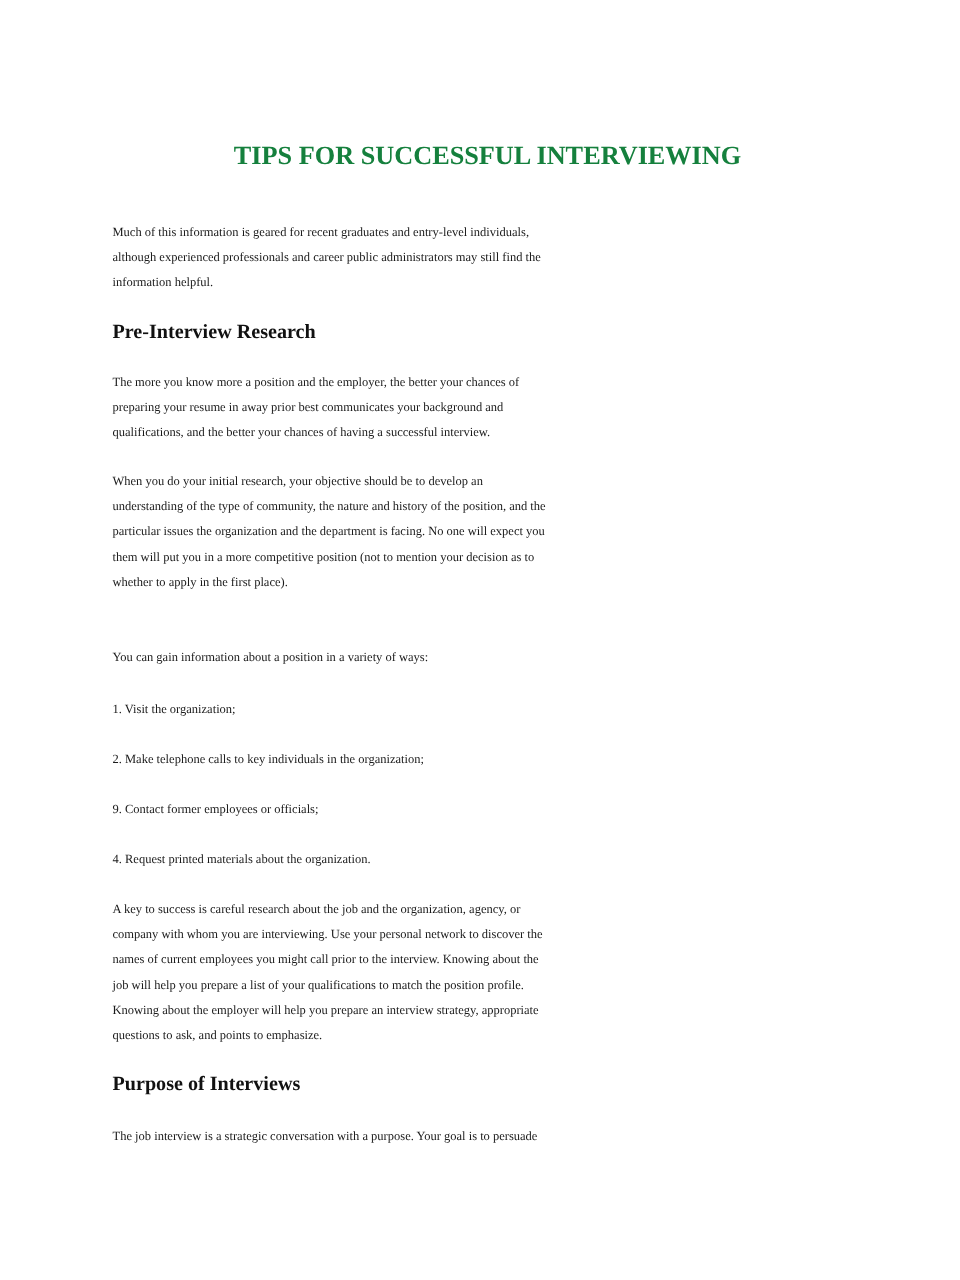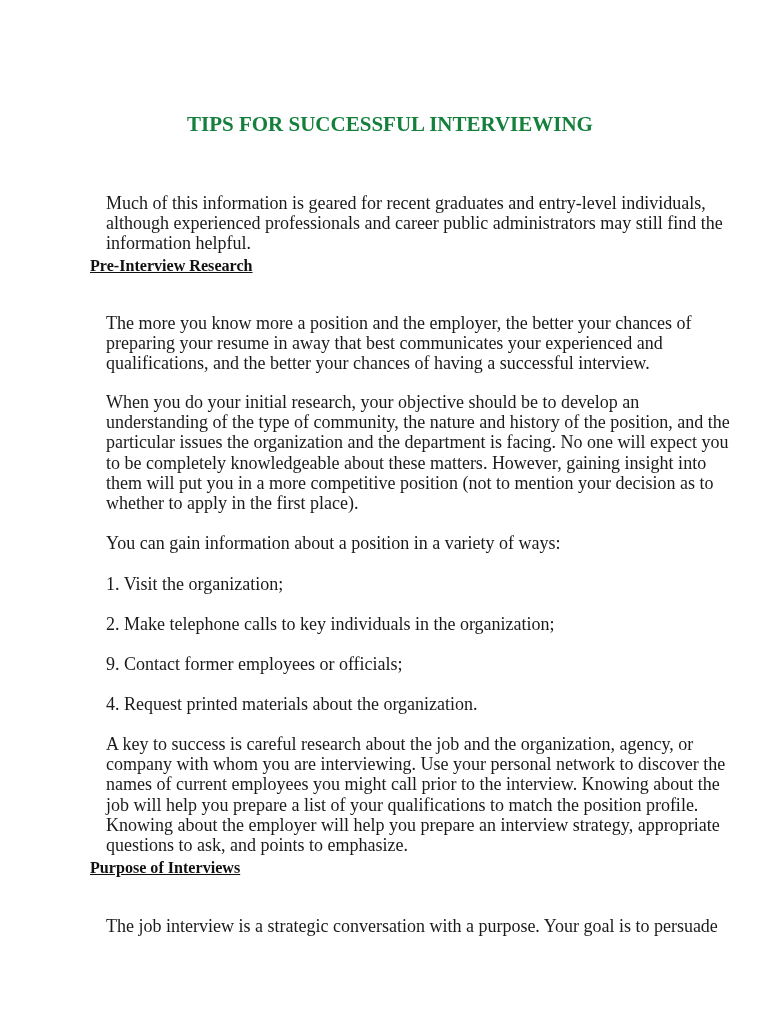--- a/index.html
+++ b/index.html
@@ -1,49 +1,48 @@
 <!DOCTYPE html>
 <html><head>
 <meta charset="utf-8">
 <style>
   html, body { margin: 0; padding: 0; background: #ffffff; }
   body { width: 768px; height: 1024px; overflow: hidden; position: relative;
          font-family: "Liberation Serif", "DejaVu Serif", serif; color: #1a1a1a; }
   .page { position: absolute; left: 90px; top: 0; width: 600px; }
   .title { position: absolute; left: 0; width: 600px; top: 112px; text-align: center;
            font-weight: bold; font-size: 21px; letter-spacing: 0px; margin: 0; color: #15803d; }
-  .p { position: absolute; left: 0; width: 600px; font-size: 18px; line-height: 20.2px; margin: 16px; white-space: nowrap; }
+  .p { position: absolute; left: 0; width: 600px; font-size: 10px; line-height: 20.2px; margin: 0; white-space: nowrap; }
   .p span { display: block; }
-  .h { position: absolute; left: 0; font-weight: bold; font-size: 16.1px; text-decoration: underline; margin: 0; color: #111; }
+  .h { position: absolute; left: 0; font-weight: bold; font-size: 16.1px; margin: 0; color: #111; }
 </style>
 </head>
 <body>
 
 <div class="page">
   <h1 class="title">TIPS FOR SUCCESSFUL INTERVIEWING</h1>
 
   <div class="p" style="top:177px">
     <span>Much of this information is geared for recent graduates and entry-level individuals,</span>
     <span>although experienced professionals and career public administrators may still find the</span>
     <span>information helpful.</span>
   </div>
 
   <div class="h" style="top:257px">Pre-Interview Research</div>
 
   <div class="p" style="top:297px">
     <span>The more you know more a position and the employer, the better your chances of</span>
-    <span>preparing your resume in away that best communicates your experienced and</span>
+    <span>preparing your resume in away prior best communicates your background and</span>
     <span>qualifications, and the better your chances of having a successful interview.</span>
   </div>
 
   <div class="p" style="top:376px">
     <span>When you do your initial research, your objective should be to develop an</span>
     <span>understanding of the type of community, the nature and history of the position, and the</span>
     <span>particular issues the organization and the department is facing. No one will expect you</span>
-    <span>to be completely knowledgeable about these matters. However, gaining insight into</span>
     <span>them will put you in a more competitive position (not to mention your decision as to</span>
     <span>whether to apply in the first place).</span>
   </div>
 
   <div class="p" style="top:517px">You can gain information about a position in a variety of ways:</div>
 
   <div class="p" style="top:558px">1. Visit the organization;</div>
   <div class="p" style="top:598px">2. Make telephone calls to key individuals in the organization;</div>
   <div class="p" style="top:638px">9. Contact former employees or officials;</div>
   <div class="p" style="top:678px">4. Request printed materials about the organization.</div>

